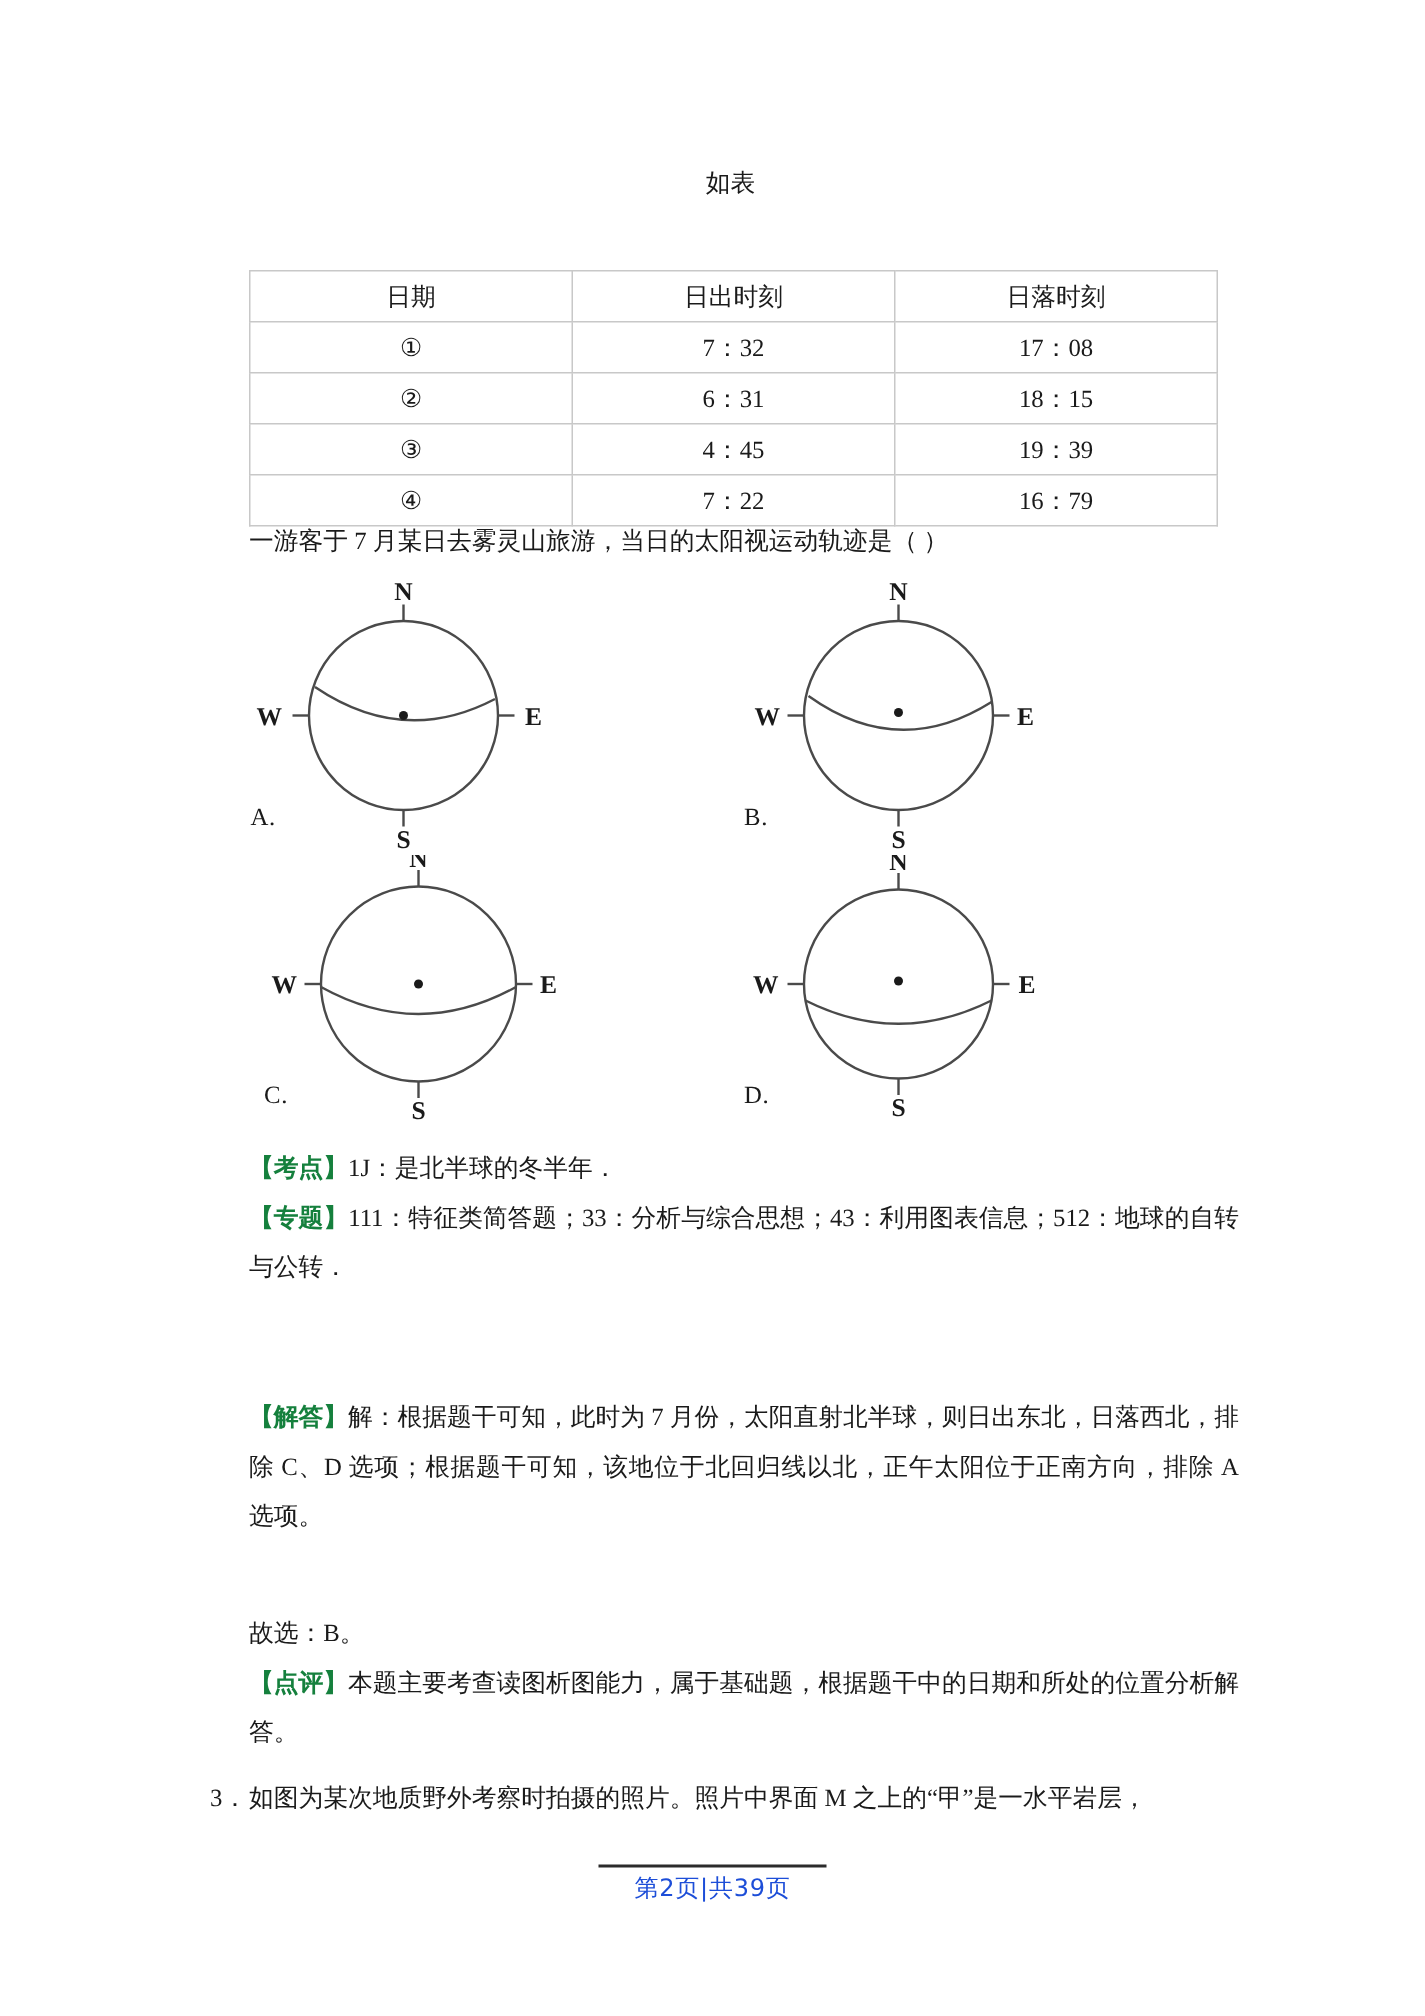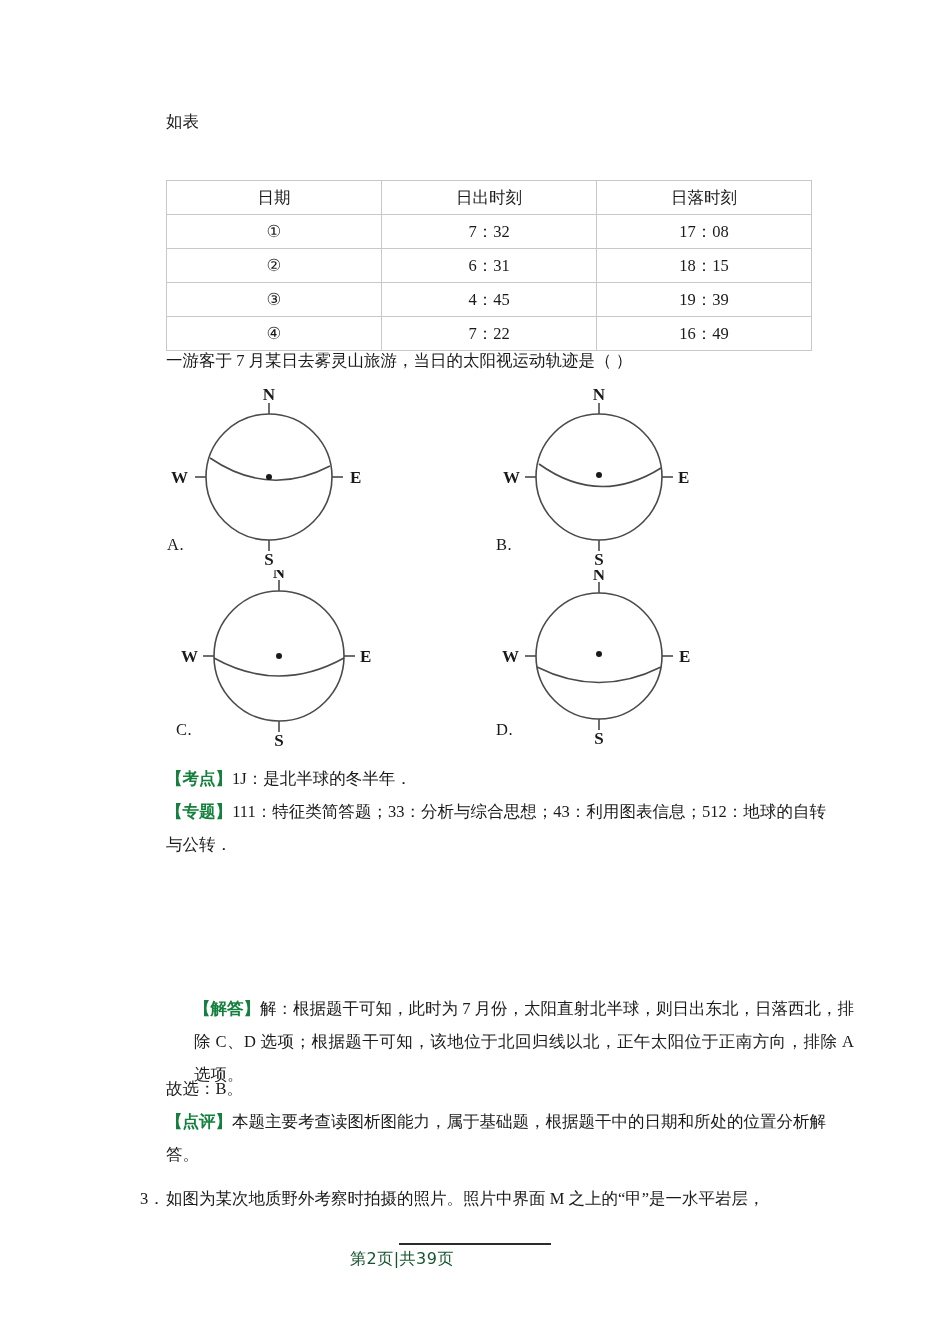--- a/index.html
+++ b/index.html
@@ -21,20 +21,21 @@
     width: 950px;
     height: 1344px;
   }
 
   
   .table-caption {
     position: absolute;
     left: 166px;
     top: 110px;
     width: 642px;
+    text-align: center;
     font-size: 16.5px;
     line-height: 1.4;
   }
 
   
   .data-table {
     position: absolute;
     left: 166px;
     top: 180px;
     width: 642px;
@@ -97,21 +98,21 @@
     text-align: justify;
     text-justify: inter-ideograph;
   }
   .tag {
     color: #15803d;
     font-weight: 600;
   }
   .p-kaodian  { left: 166px; top: 762px; }
   .p-zhuanti  { left: 166px; top: 795px; }
   .p-fenxi    { left: 166px; top: 872px; }
-  .p-jieda    { left: 166px; top: 992px; margin-left: 28px; }
+  .p-jieda    { left: 166px; top: 928px; }
   .p-guxuan   { left: 166px; top: 1072px; }
   .p-dianping { left: 166px; top: 1105px; }
   .p-q3       { left: 140px; top: 1182px; width: 690px; }
 
   .q3-num {
     display: inline-block;
     width: 26px;
   }
 
   
@@ -121,24 +122,24 @@
     top: 1243px;
     width: 152px;
     height: 2px;
     background: #2b2b2b;
   }
   .footer-text {
     position: absolute;
     left: 350px;
     top: 1249px;
     width: 250px;
-    text-align: left;
+    text-align: center;
     font-size: 16px;
     font-family: "DejaVu Sans", "Liberation Sans", sans-serif;
-    color: #14532d;
+    color: #1d4ed8;
     letter-spacing: 0.5px;
   }
 </style>
 </head>
 <body>
 
 <div class="page">
 
   <div class="table-caption">如表</div>
 
@@ -160,21 +161,21 @@
         <td class="c2">18：15</td>
       </tr>
       <tr>
         <td class="c0">③</td>
         <td class="c1">4：45</td>
         <td class="c2">19：39</td>
       </tr>
       <tr>
         <td class="c0">④</td>
         <td class="c1">7：22</td>
-        <td class="c2">16：49</td>
+        <td class="c2">16：79</td>
       </tr>
     </tbody>
   </table>
 
   <div class="stem">一游客于 7 月某日去雾灵山旅游，当日的太阳视运动轨迹是（      ）</div>
 
   <div class="opt opt-a">
     <svg width="340" height="178" viewBox="0 0 340 178">
       <circle cx="103" cy="89" r="63" fill="none" stroke="#4a4a4a" stroke-width="1.6"></circle>
       <line x1="103" y1="26" x2="103" y2="15" stroke="#4a4a4a" stroke-width="1.6"></line>

